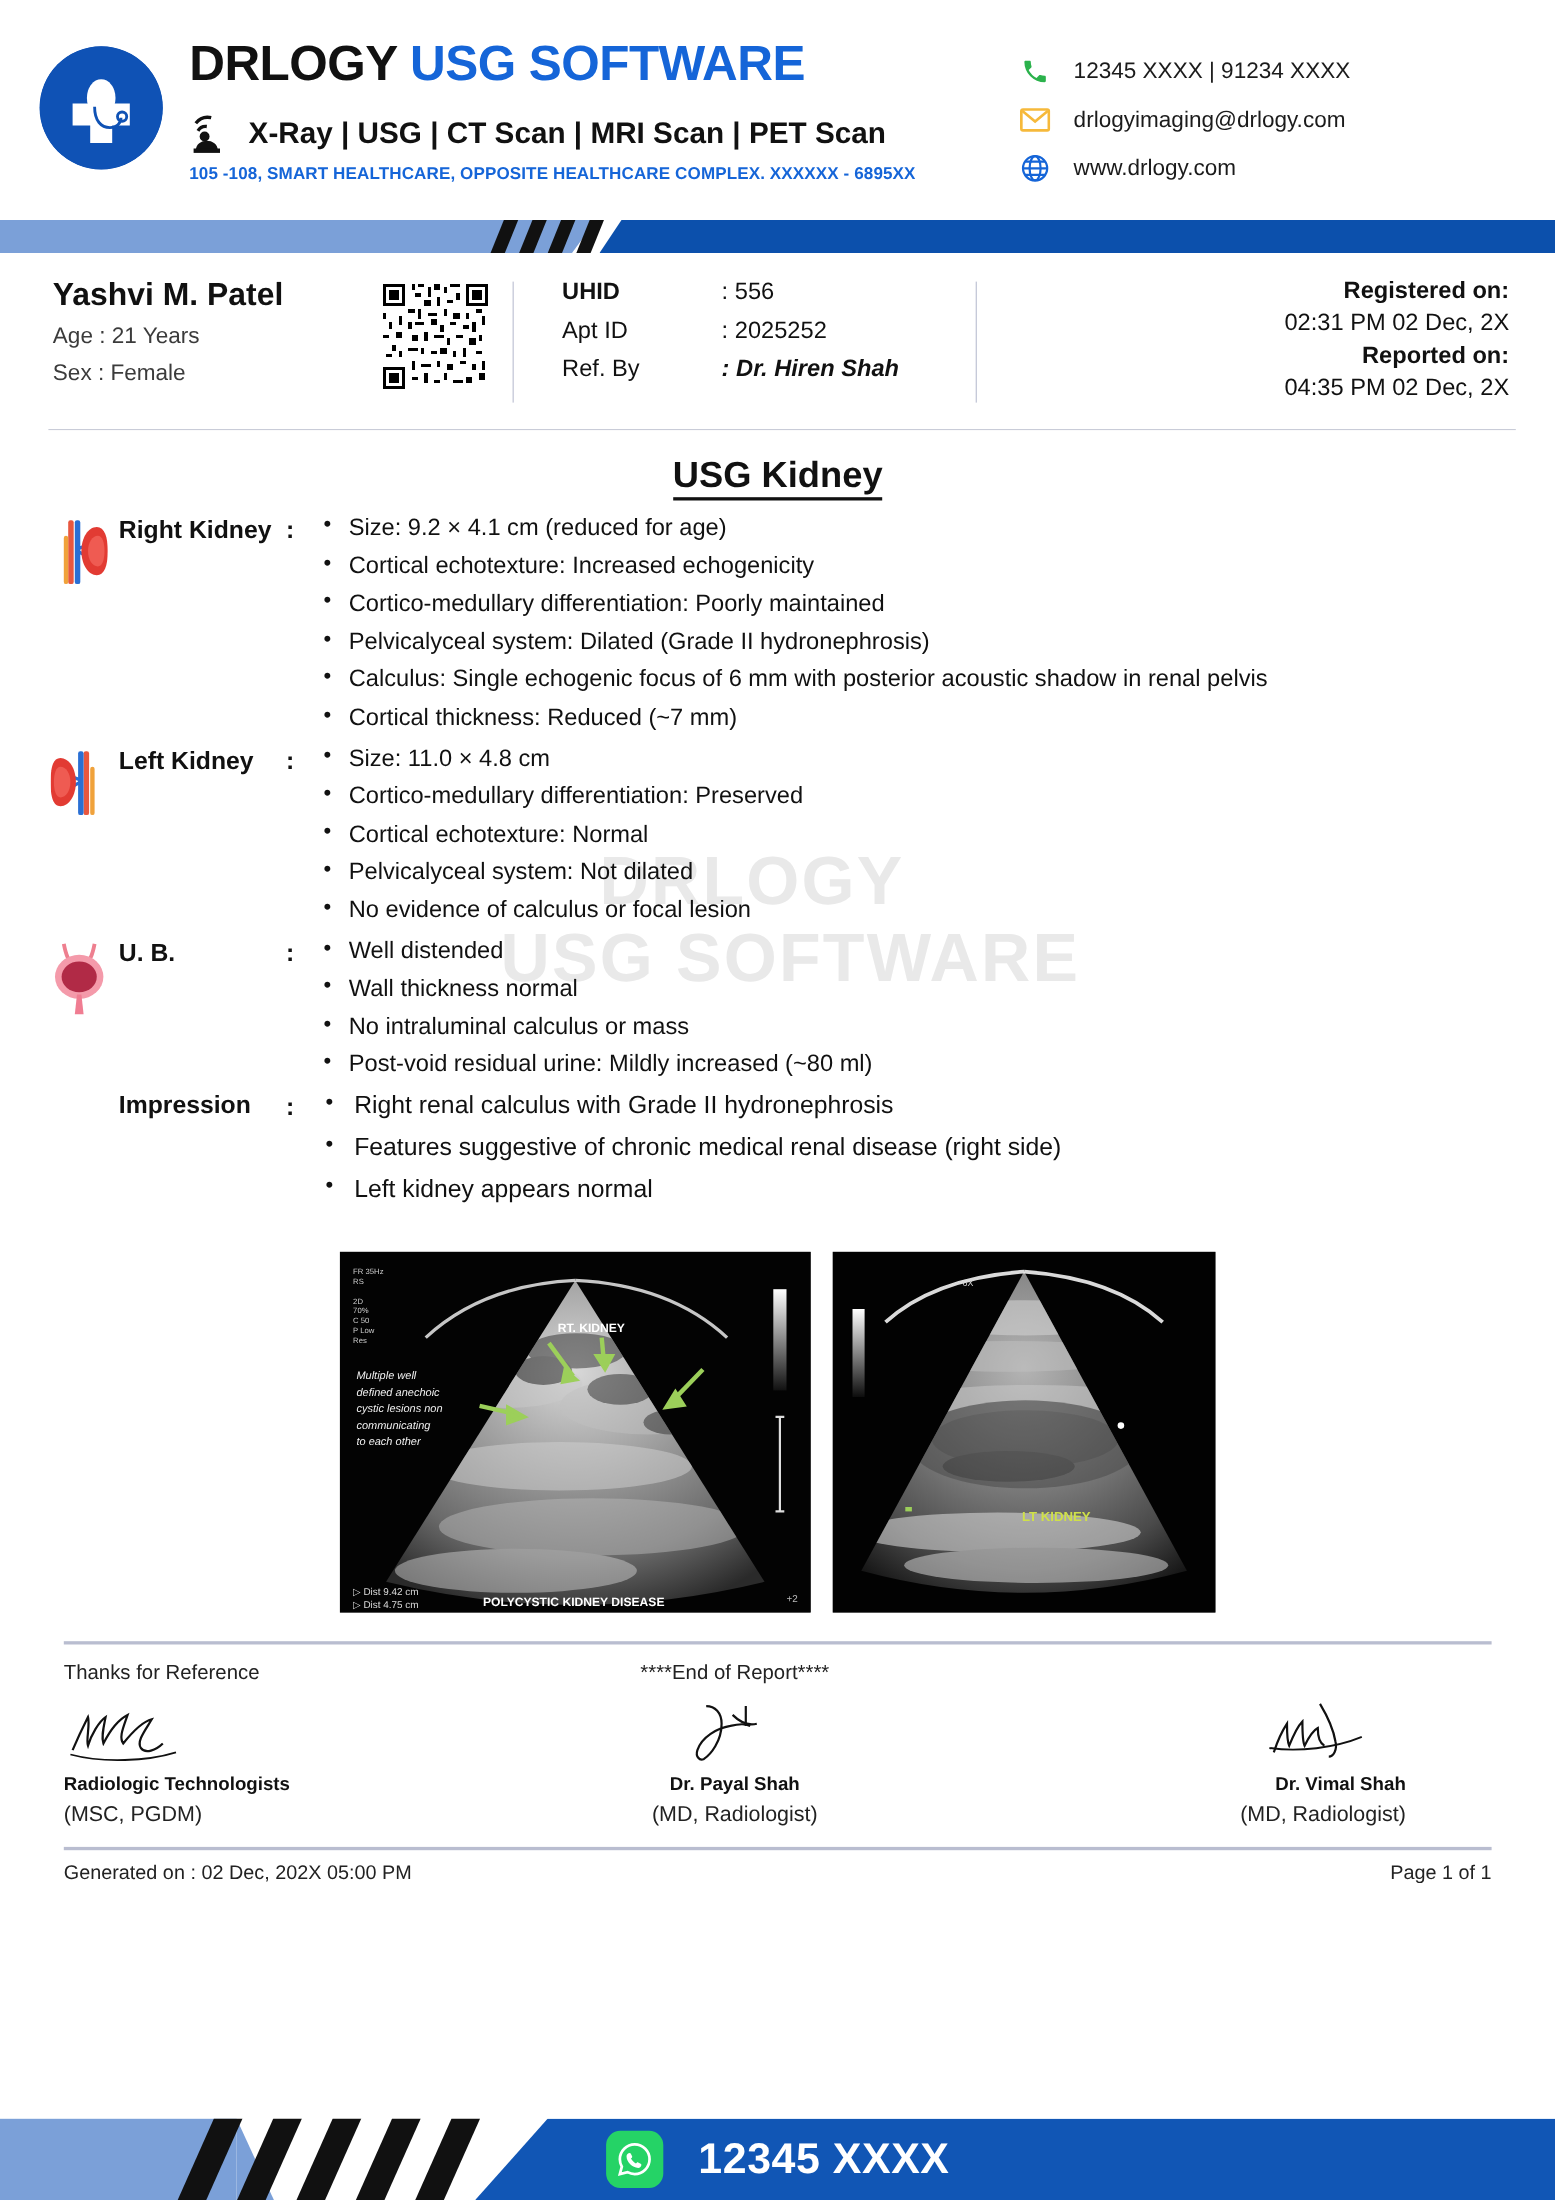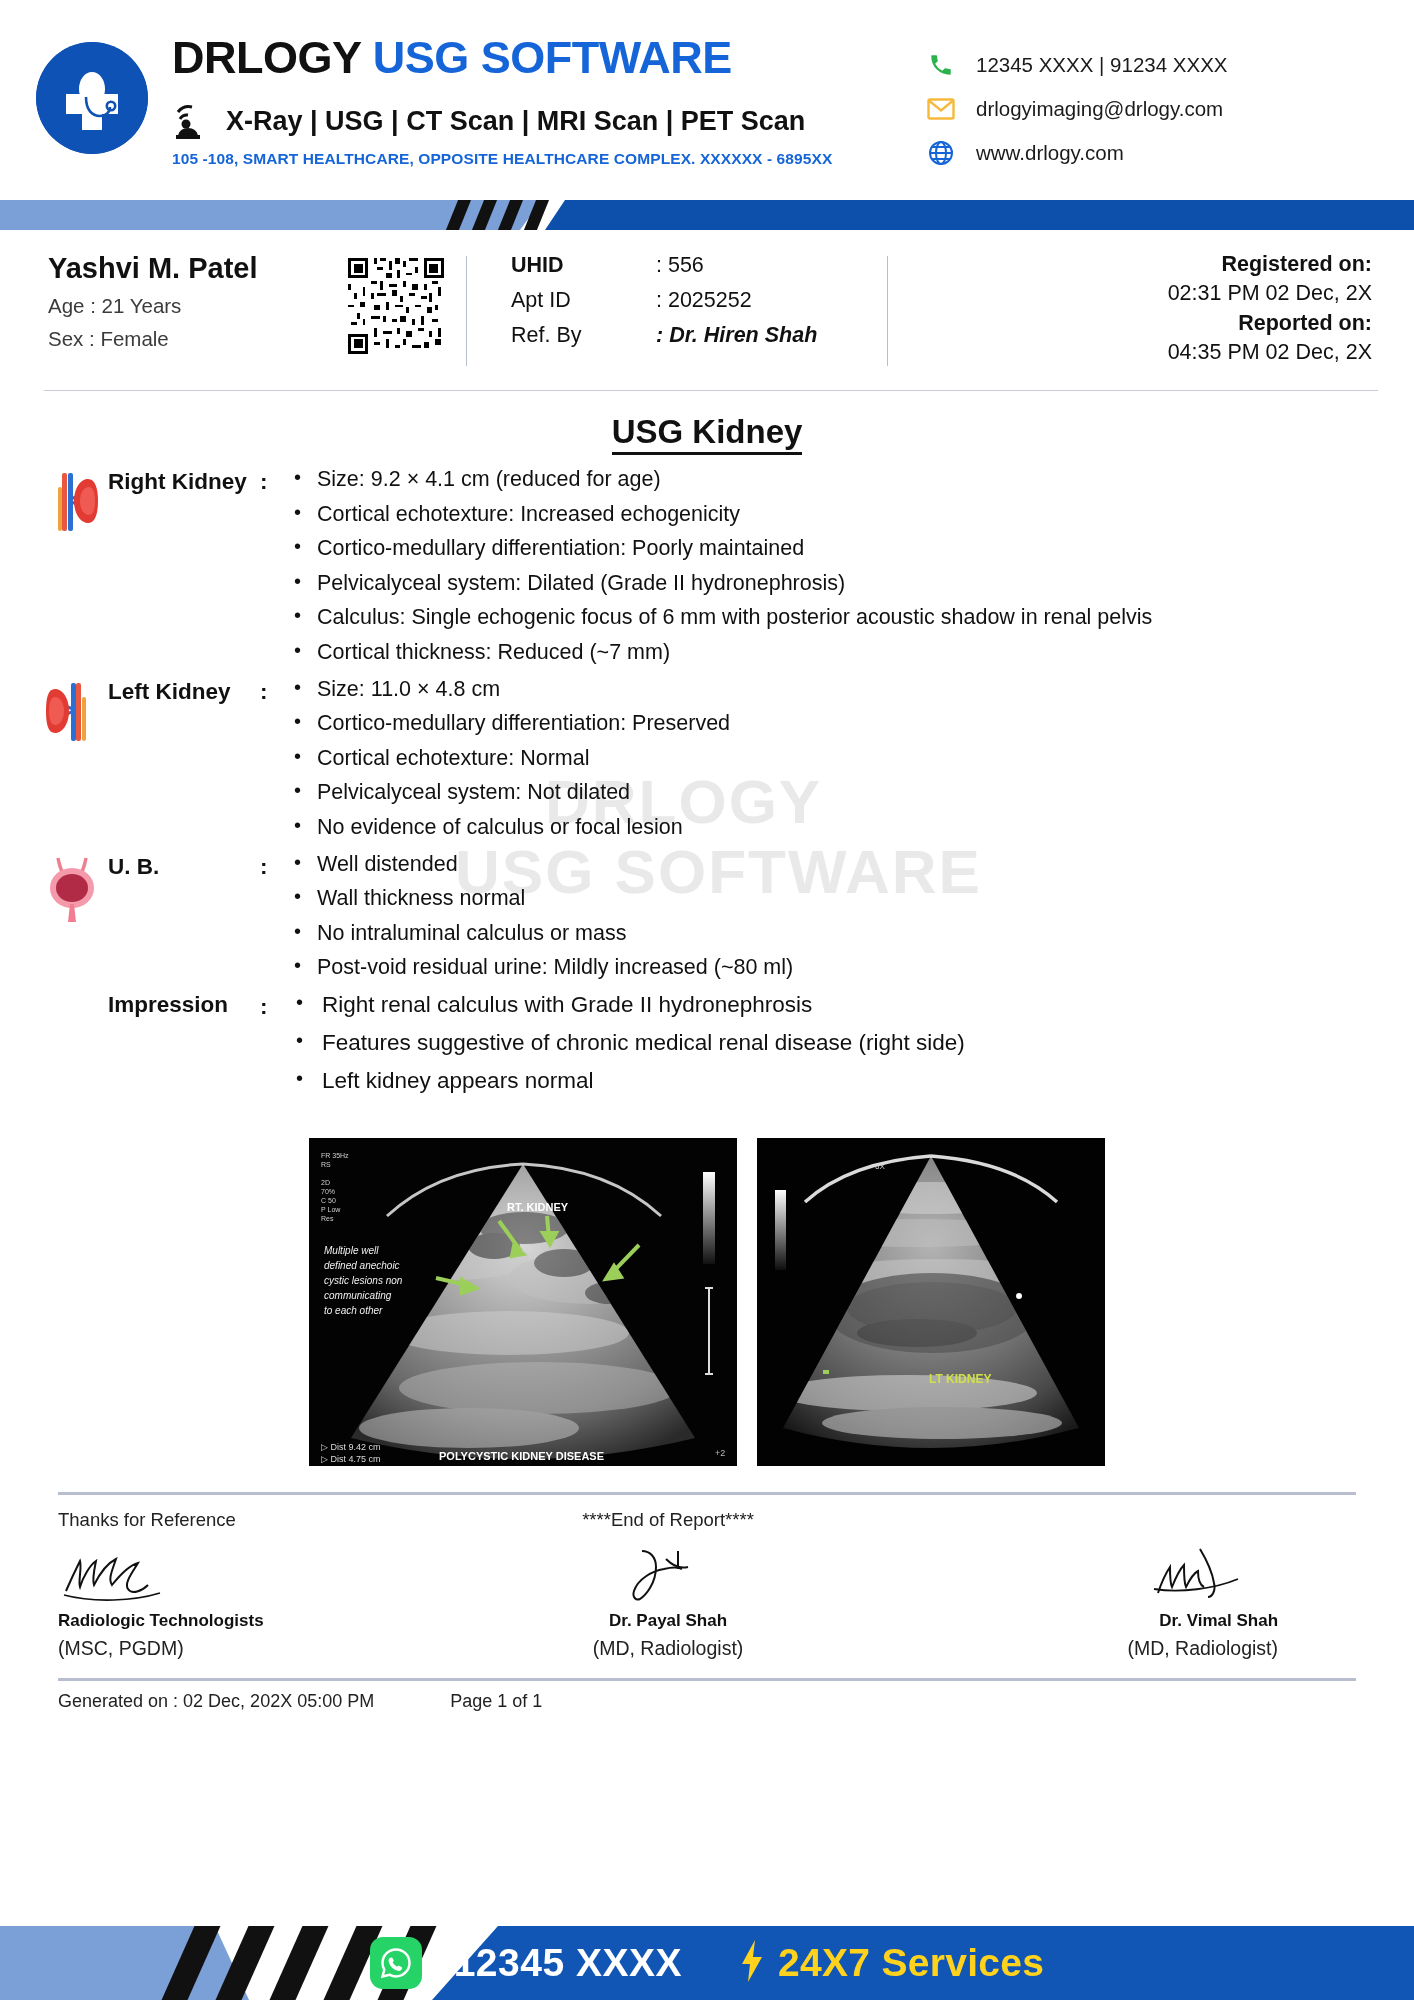--- a/index.html
+++ b/index.html
@@ -88,21 +88,21 @@
   .hr-foot { height:3px; background:#b9bdd0; margin: 26px 58px 0 58px; }
   .sign-row { display:flex; padding: 14px 58px 0 58px; }
   .sign-col { flex:1 1 0; }
   .sign-col.c2 { text-align:center; }
   .sign-col.c3 { text-align:right; padding-right: 78px; }
   .sign-note { font-size: 18.5px; color:#222; }
   .sig-img { height: 58px; margin-top: 14px; }
   .sign-name { font-size: 17px; font-weight:700; color:#111; margin-top: 4px; }
   .sign-deg { font-size: 19.5px; color:#222; margin-top: 6px; }
   .hr-foot2 { height:3px; background:#b9bdd0; margin: 18px 58px 0 58px; }
-  .gen-row { display:flex; justify-content:flex-start; gap: 76px; padding: 10px 58px 0 58px; font-size: 18px; color:#222; }
+  .gen-row { display:flex; justify-content:space-between; gap: 76px; padding: 10px 58px 0 58px; font-size: 18px; color:#222; }
 
   
   .banner-bot { position:absolute; left:0; bottom:0; width:1414px; height: 74px; overflow:hidden; }
   .bb-lite { position:absolute; left:0; bottom:0; height:74px; width:215px; background:#7ba0d8; }
   .bb-lite:after{ content:""; position:absolute; right:-34px; bottom:0; width:0; height:0; border-left:34px solid #7ba0d8; border-top:74px solid transparent; }
   .bb-dark { position:absolute; left:0; bottom:0; height:74px; width:100%; background:#1156b5;
      clip-path: polygon(498px 0, 100% 0, 100% 100%, 432px 100%); }
   .bb-stripes { position:absolute; left:178px; bottom:0; height:74px; width:330px; }
   .bstripe { position:absolute; bottom:0; width:26px; height:74px; background:#111; transform: skewX(-24deg); }
   .bb-content { position:absolute; left:0; bottom:0; height:74px; width:100%; display:flex; align-items:center; justify-content:center; gap: 48px; }
@@ -553,24 +553,16 @@
     <div class="bb-content">
       <div class="bb-left">
         <span class="wa-ico">
           <svg width="36" height="36" viewBox="0 0 32 32">
               <path d="M16 4C9.4 4 4 9.4 4 16c0 2.1.6 4.2 1.6 6L4 28l6.2-1.6c1.8 1 3.8 1.5 5.8 1.5 6.6 0 12-5.4 12-12S22.6 4 16 4z" fill="none" stroke="#fff" stroke-width="2.2"></path>
               <path d="M12 11c.4 0 .7.2.9.6l1 2c.2.4.1.8-.2 1.1l-.7.7c1 1.8 2.2 3 4 4l.7-.7c.3-.3.7-.4 1.1-.2l2 1c.4.2.6.5.6.9 0 1.4-1.2 2.6-2.6 2.6-4.6 0-9.4-4.8-9.4-9.4C9.4 12.2 10.6 11 12 11z" fill="#fff"></path>
             </svg>
         </span>
         <span class="bb-phone">12345 XXXX</span>
       </div>
-      <div class="bb-right">
-        <span>
-          <svg width="28" height="44" viewBox="0 0 28 44">
-              <path d="M17 1 L4 25h8L10 43 24 18h-9z" fill="#ffd21e"></path>
-            </svg>
-        </span>
-        <span class="bb-serv">24X7 Services</span>
-      </div>
     </div>
   </div>
 
 </div>
 
 </body></html>

